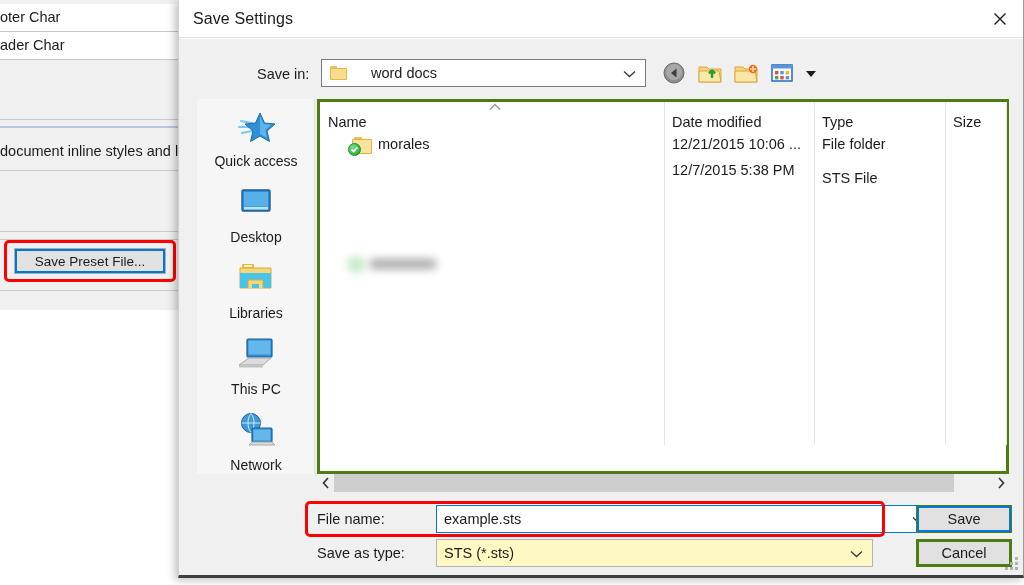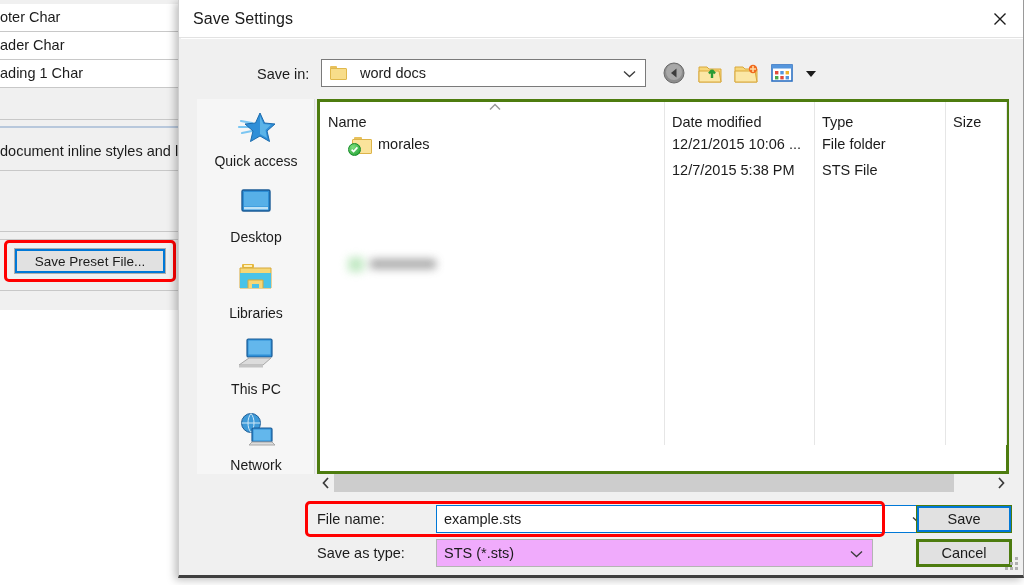--- a/index.html
+++ b/index.html
@@ -131,21 +131,21 @@
   }
   .folder-ico .tab {
     position:absolute; left:0; top:0; width:7px; height:3px;
     background:#e8c15c; border-radius:1px 1px 0 0;
   }
   .folder-ico .body {
     position:absolute; left:0; top:2px; width:17px; height:12px;
     background:#f8dd8a; border:1px solid #e0b84c; border-radius:1px;
   }
   #savein-text {
-    margin-left: 13px; font-size: 14.5px; color: #1b1b1b;
+    margin-left: 24px; font-size: 14.5px; color: #1b1b1b;
   }
   #savein-chevron {
     position: absolute; right: 9px; top: 50%; transform: translateY(-50%);
   }
 
   
   #dialog-toolbar {
     position: absolute; left: 480px; top: 18px;
     height: 32px; display: flex; align-items: center; gap: 10px;
   }
@@ -271,21 +271,21 @@
   #filename-chevron {
     position: absolute; right: 9px; top: 50%; transform: translateY(-50%);
   }
   #savetype-label {
     position: absolute; left: 136px; top: 506px;
     font-size: 14.5px; color: #1b1b1b;
   }
   #savetype-combo {
     position: absolute; left: 255px; top: 500px;
     width: 437px; height: 28px;
-    background: #f0abfc;
+    background: #fef9c3;
     border: 1px solid #b4b4b4;
     display: flex; align-items: center;
   }
   #savetype-value {
     margin-left: 7px; font-size: 14.5px; color: #1b1b1b;
   }
   #savetype-chevron {
     position: absolute; right: 9px; top: 50%; transform: translateY(-50%);
   }
   .dlg-btn {
@@ -312,23 +312,20 @@
 <body>
 
 <div id="background-app">
   <div class="bg-panel"></div>
 
   <div class="bg-row r1">
       <span>oter Char</span>
     </div>
   <div class="bg-row r2">
       <span>ader Char</span>
-    </div>
-  <div class="bg-row r3">
-      <span>ading 1 Char</span>
     </div>
   <div class="bg-row r4">
       <span></span>
     </div>
   <div class="bg-sep"></div>
   <div class="bg-row r5">
       <span>document inline styles and list f</span>
     </div>
   <div class="bg-row r7">
       <span></span>
@@ -511,21 +508,21 @@
           </span>
         </div>
         <div class="cell" style="left:58px;  top:2px">morales</div>
         <div class="cell" style="left:352px; top:2px">12/21/2015 10:06 ...</div>
         <div class="cell" style="left:502px; top:2px">File folder</div>
         <div class="cell" style="left:633px; top:2px"></div>
       </div>
 
       <div class="file-row" style="top:58px">
         <div class="cell" style="left:352px; top:2px">12/7/2015 5:38 PM</div>
-        <div class="cell" style="left:502px; top:2px">STS File</div>
+        <div class="cell" style="left:502px; top:10px">STS File</div>
         <div class="cell" style="left:633px; top:2px"></div>
       </div>
 
       <div id="blurred-row">
         <div class="bl-ico"></div>
           <div class="bl-txt"></div>
       </div>
     </div>
 
     <div id="hscroll">

